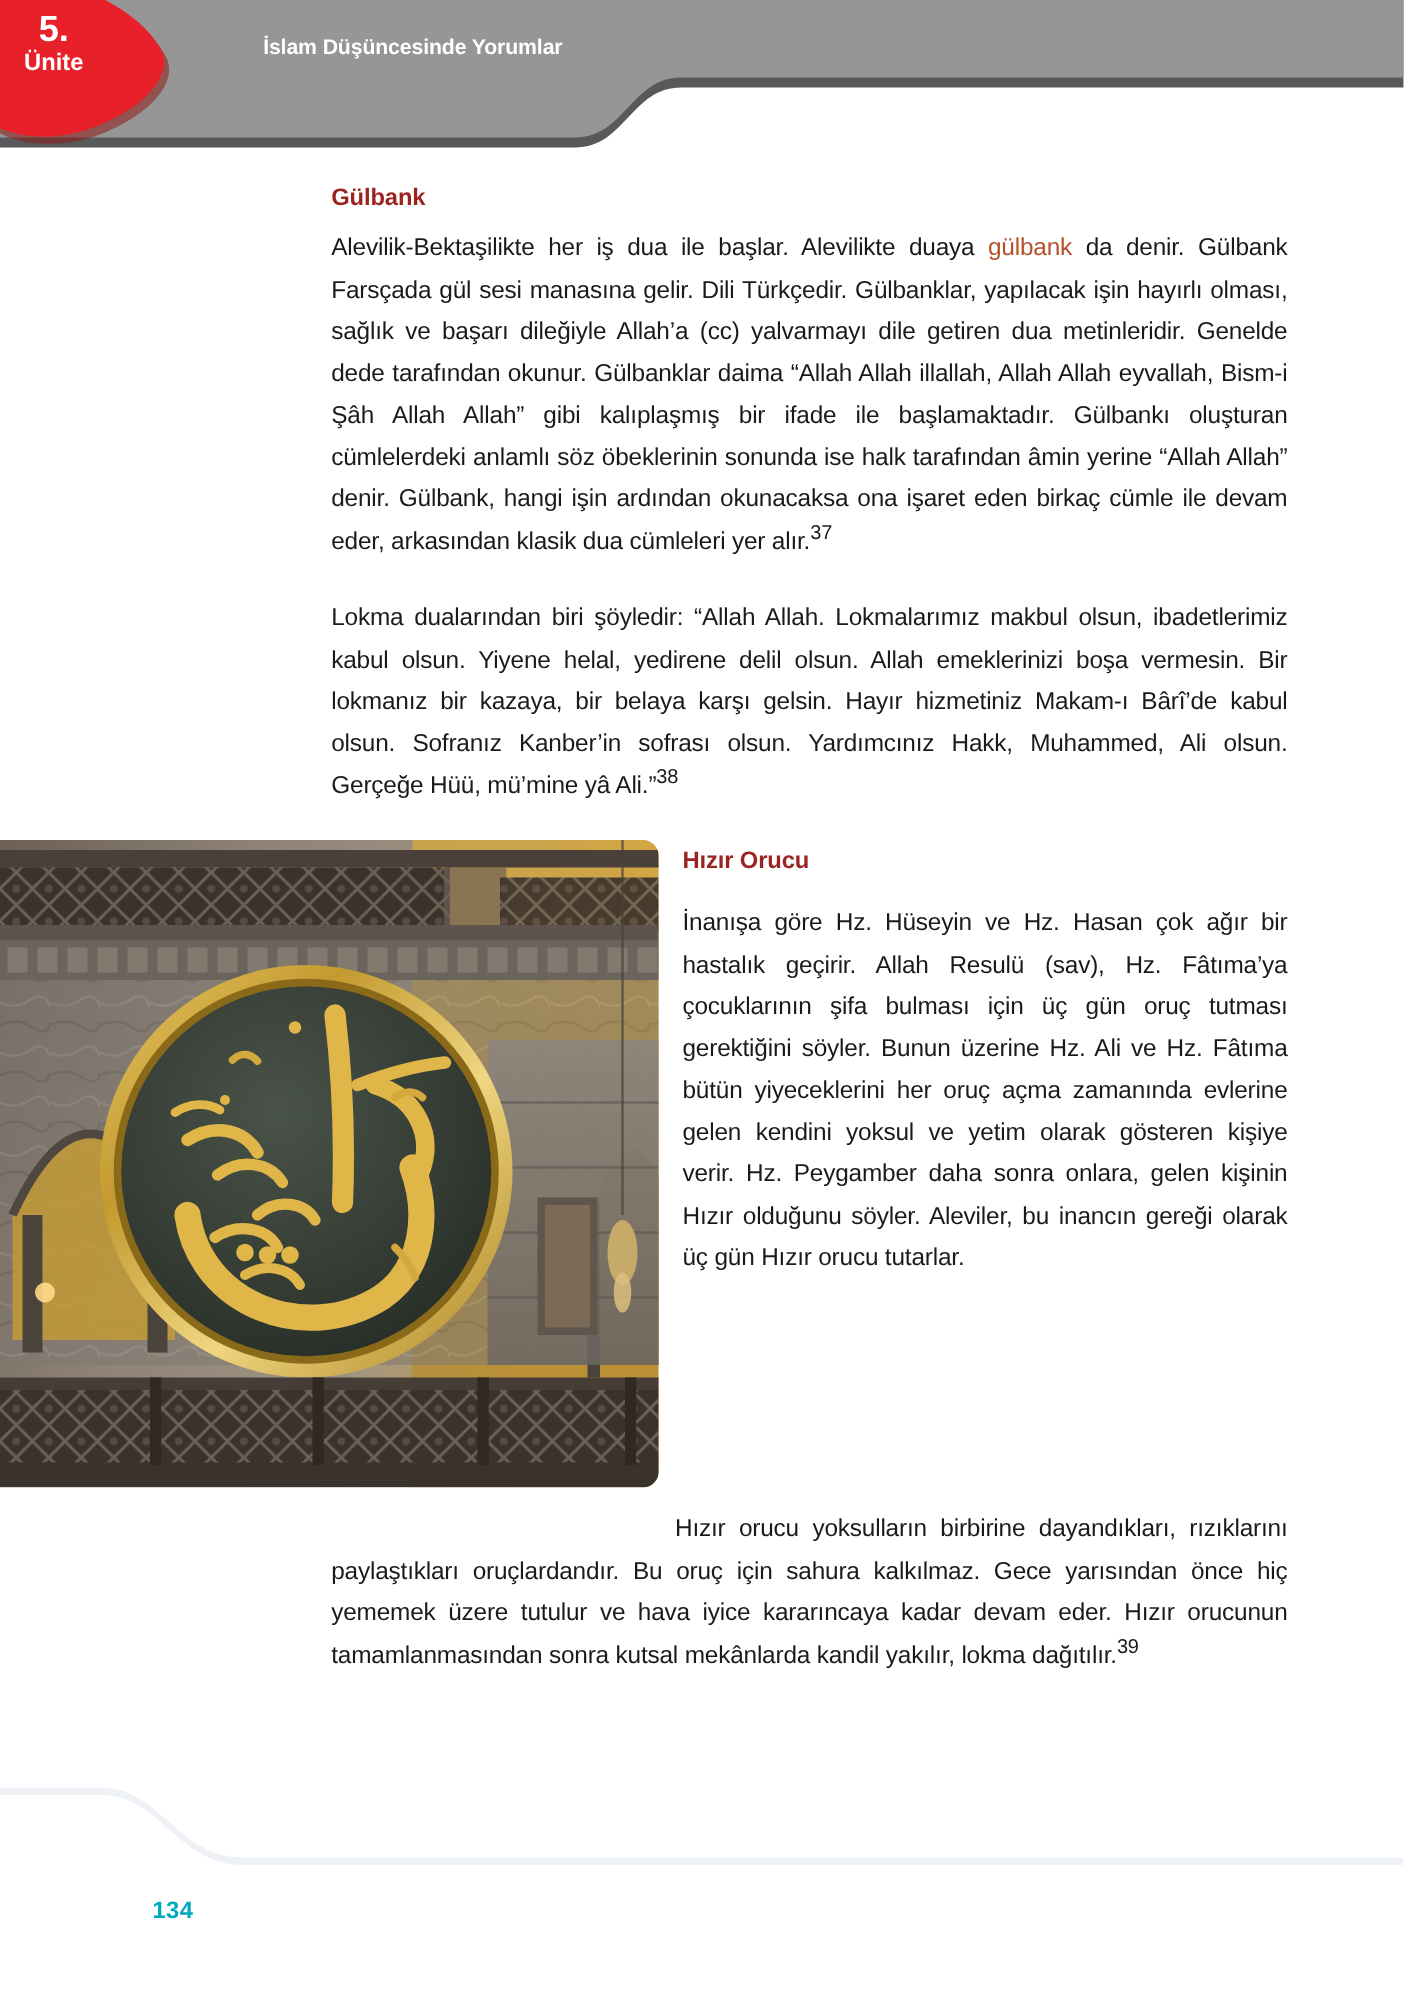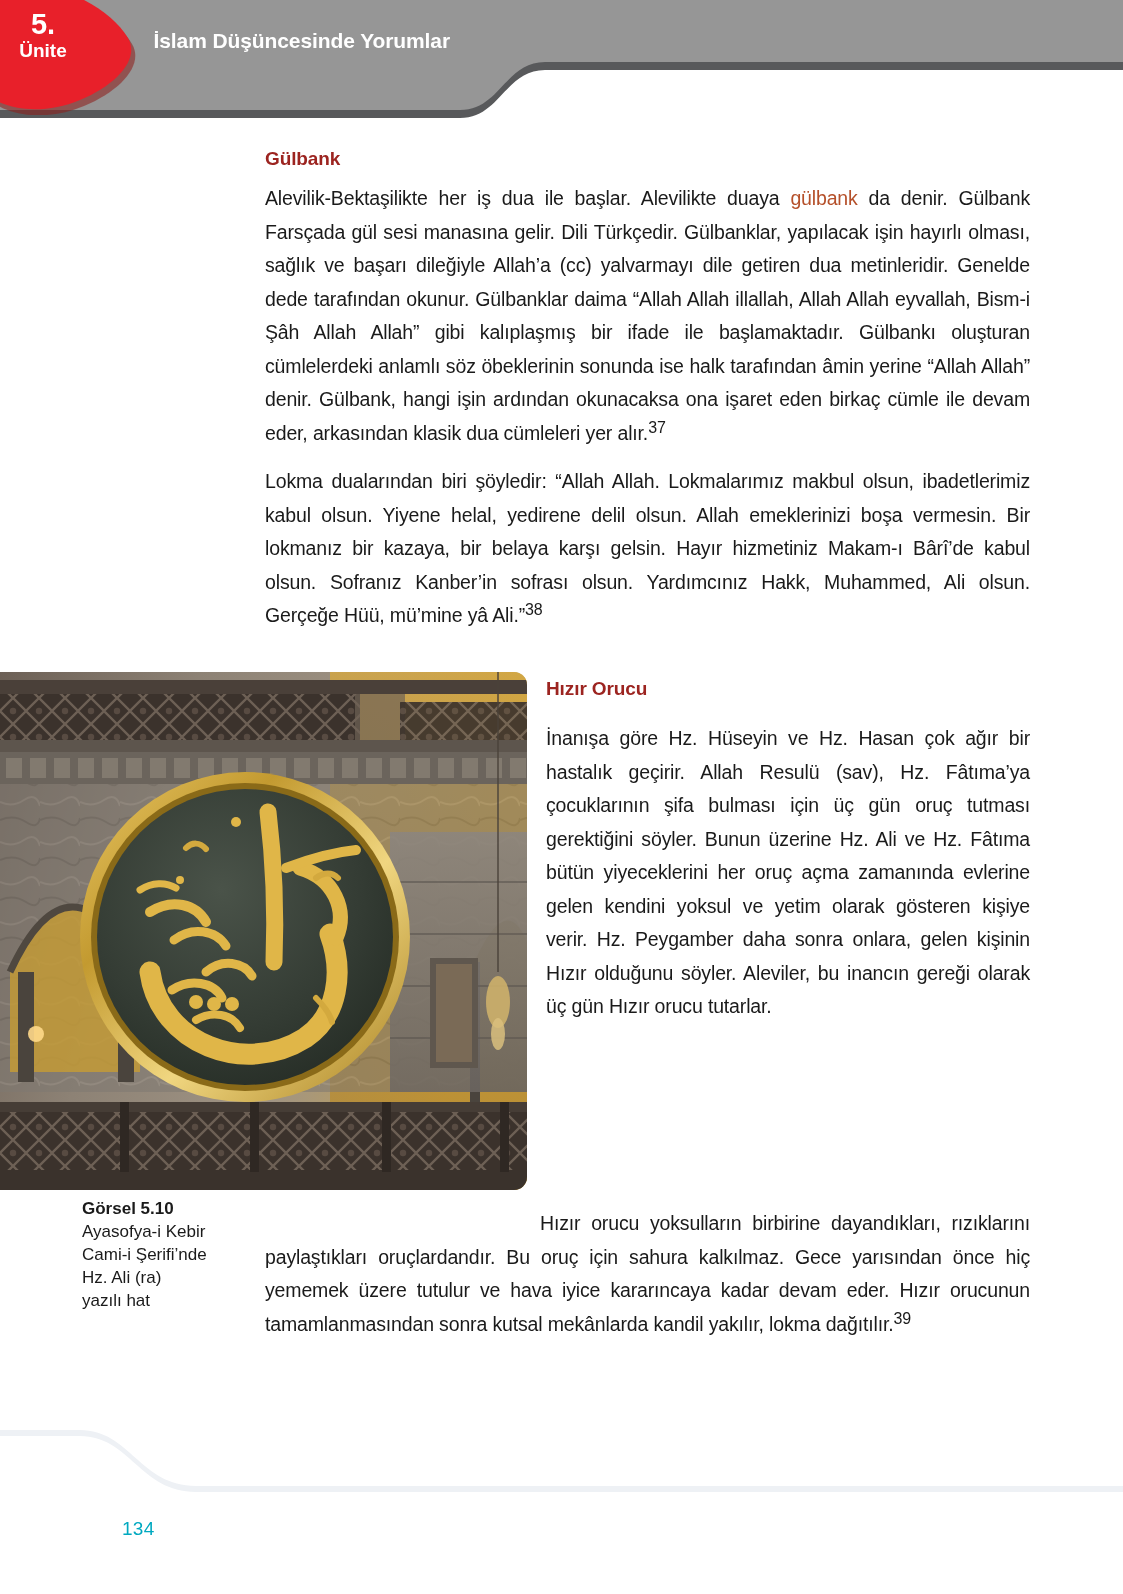--- a/index.html
+++ b/index.html
@@ -31,21 +31,21 @@
     left: 0;
     display: block;
   }
   .header-title {
     position: absolute;
     left: 150px;
     top: 26px;
     width: 300px;
     text-align: right;
     color: #ffffff;
-    font-size: 21px;
+    font-size: 17px;
     font-weight: bold;
     line-height: 1.42;
     letter-spacing: -0.1px;
     z-index: 7;
   }
   .unit-badge {
     position: absolute;
     left: -32px;
     top: -20px;
     width: 170px;
@@ -85,21 +85,21 @@
     top: 1430px;
     width: 1123px;
     height: 90px;
     z-index: 1;
   }
   .page-number {
     position: absolute;
     left: 122px;
     top: 1518px;
     font-size: 19px;
-    font-weight: normal;
+    font-weight: bold;
     color: #00a9c0;
     letter-spacing: 0.3px;
     z-index: 3;
   }
 
   
   .content {
     position: absolute;
     left: 0;
     top: 0;
@@ -132,21 +132,21 @@
   }
 
   
   .block-gulbank {
     position: absolute;
     left: 265px;
     top: 148px;
     width: 765px;
   }
   .block-gulbank .sec-heading { margin-bottom: 12px; display: block; }
-  .block-gulbank p.body + p.body { margin-top: 15px; }
+  .block-gulbank p.body + p.body { margin-top: 28px; }
 
   
   .photo {
     position: absolute;
     left: 0px;
     top: 672px;
     width: 527px;
     height: 518px;
     border-radius: 0 13px 13px 0;
     overflow: hidden;
@@ -370,27 +370,20 @@
         <rect x="120" y="430" width="9" height="70"></rect>
         <rect x="250" y="430" width="9" height="70"></rect>
         <rect x="382" y="430" width="9" height="70"></rect>
         <rect x="500" y="430" width="9" height="70"></rect>
       </g>
 
       <circle cx="36" cy="362" r="8" fill="#ffd98a" opacity="0.9"></circle>
     </svg>
   </div>
 
-  <div class="caption">
-    <span class="cap-title">Görsel 5.10</span>
-    <span>Ayasofya-i Kebir</span><br>
-    <span>Cami-i Şerifi’nde</span><br>
-    <span>Hz. Ali (ra)</span><br>
-    <span>yazılı hat</span>
-  </div>
 
   <div class="block-hizir">
     <span class="sec-heading">Hızır Orucu</span>
 
 
     <p class="body">İnanışa göre Hz. Hüseyin ve Hz. Hasan çok ağır bir hastalık geçirir. Allah Resulü (sav), Hz. Fâtıma’ya çocuklarının şifa bulması için üç gün oruç tutması gerektiğini söyler. Bunun üzerine Hz. Ali ve Hz. Fâtıma bütün yiyeceklerini her oruç açma zamanında evlerine gelen kendini yoksul ve yetim olarak gösteren kişiye verir. Hz. Peygamber daha sonra onlara, gelen kişinin Hızır olduğunu söyler. Aleviler, bu inancın gereği olarak üç gün Hızır orucu tutarlar.</p>
   </div>
 
   <div class="block-tail">
     <p class="body"><span>Hızır orucu yoksulların birbirine dayandıkları, rızıklarını paylaştıkları oruçlardandır. Bu oruç için sahura kalkılmaz. Gece yarısından önce hiç yememek üzere tutulur ve hava iyice kararıncaya kadar devam eder. Hızır orucunun tamamlanmasından sonra kutsal mekânlarda kandil yakılır, lokma dağıtılır.</span><sup>39</sup></p>

